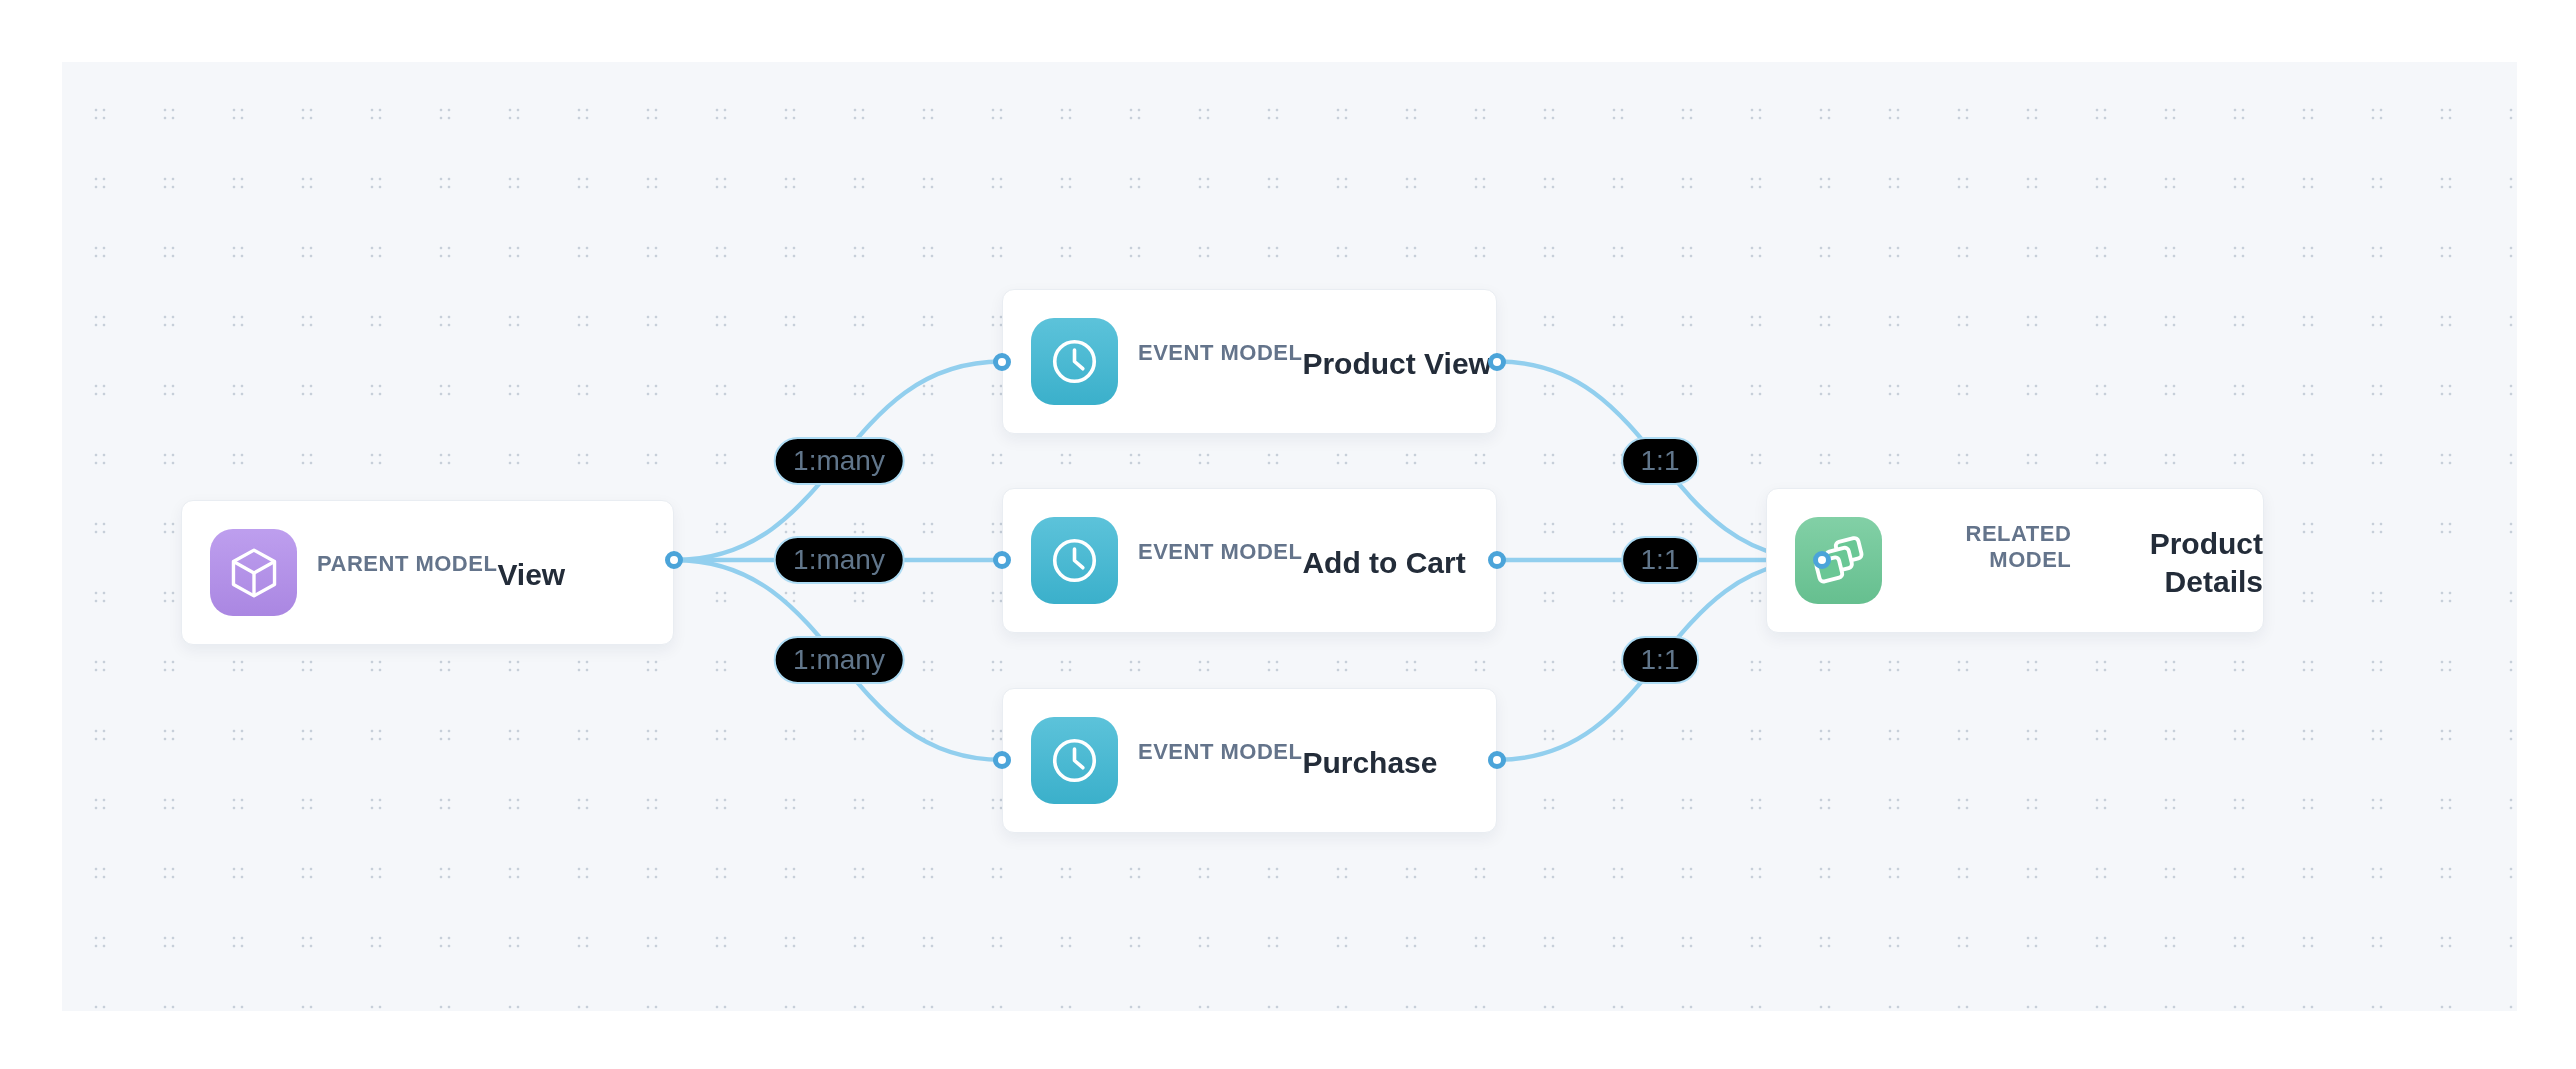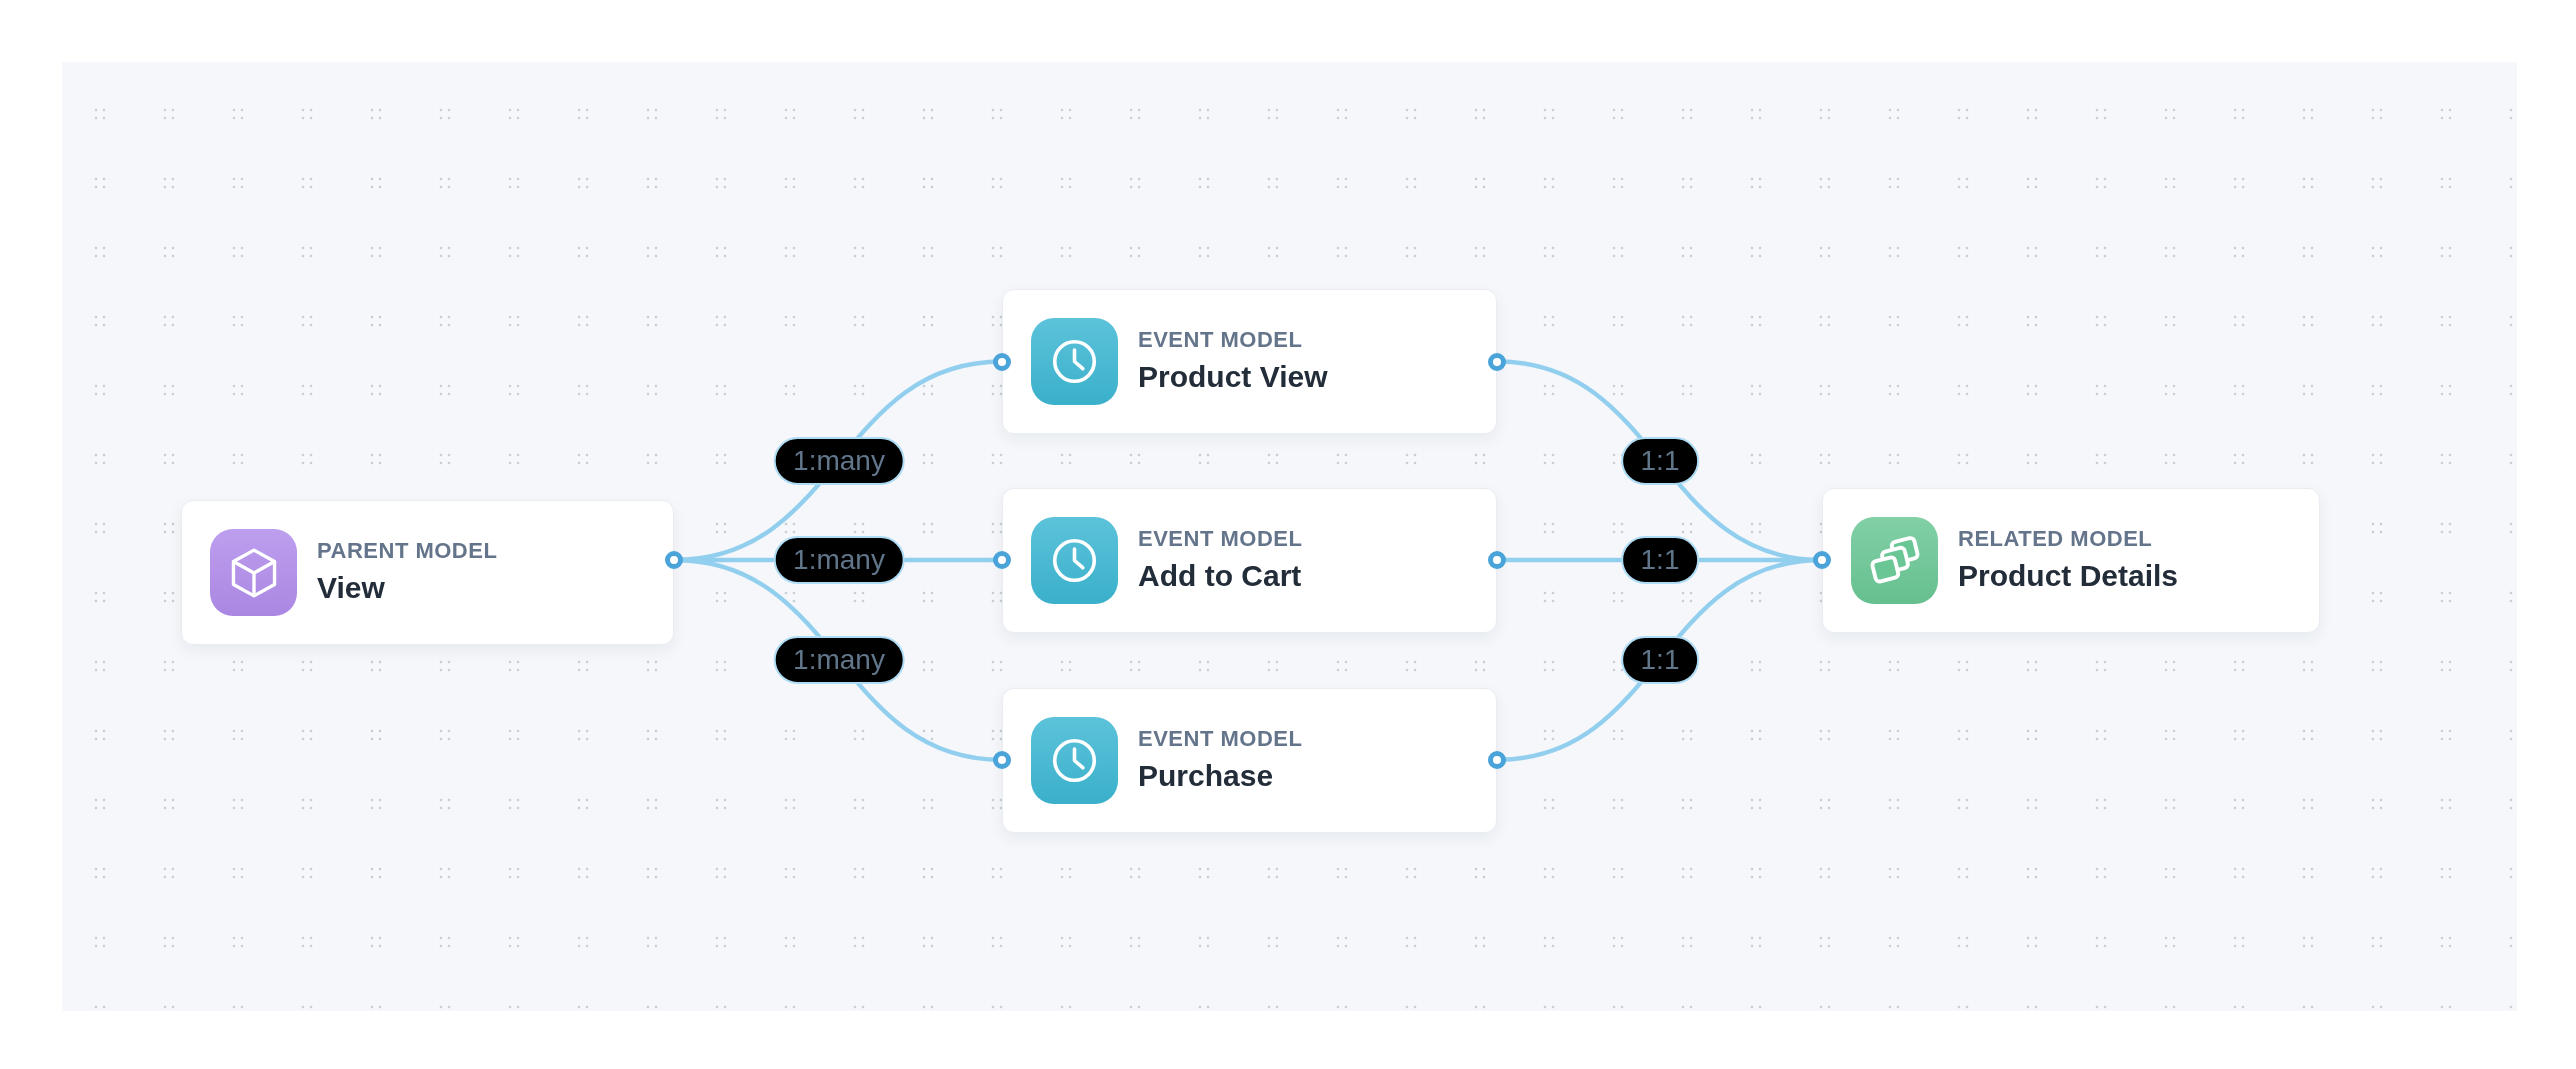--- a/index.html
+++ b/index.html
@@ -32,21 +32,21 @@
   }
   .tile{
     width:87px;height:87px;border-radius:23px;flex:none;
     display:flex;align-items:center;justify-content:center;
     background-image:linear-gradient(180deg, rgba(255,255,255,.16), rgba(0,0,0,.04));
   }
   .tile-parent{background-color:var(--parent-icon-bg,#b18ceb);}
   .tile-event{background-color:var(--event-icon-bg,#3db7d3);}
   .tile-related{background-color:var(--related-icon-bg,#6ac795);}
   .tile svg{display:block;}
-  .texts{display:flex;flex-direction:column;}
+  .texts{display:flex;flex-direction:row;}
   .type-label{
     font-size:22px;font-weight:700;letter-spacing:0.5px;line-height:1.2;
     color:var(--type-label-text,#64748b);
   }
   .node-name{
     font-size:30px;font-weight:600;line-height:1.25;margin-top:4.7px;
     color:var(--name-text,#232c39);
   }
   .handle{
     position:absolute;width:18px;height:18px;box-sizing:border-box;border-radius:50%;
@@ -122,21 +122,21 @@
       <circle cx="12" cy="12" r="9.3"></circle>
       <path d="M12 6.6 V12 L15.9 15.4"></path>
     </svg>
   </div>
   <div class="texts">
     <div class="type-label">EVENT MODEL</div>
     <div class="node-name">Purchase</div>
   </div>
 </div>
 
-<div class="node" style="left:1822px;top:488px;width:498px;">
+<div class="node" style="left:1766px;top:488px;width:498px;text-align:right;">
   <div class="tile tile-related">
     <svg width="58" height="58" viewBox="0 0 24 24" stroke="#ffffff" stroke-width="1.6" stroke-linejoin="round" stroke-linecap="round" style="fill:var(--related-icon-bg,#6ac795);">
       <rect x="11.2" y="3.2" width="9.6" height="8.6" rx="1.7" transform="rotate(-14 16 7.5)"></rect>
       <rect x="7.2" y="7.2" width="9.6" height="8.6" rx="1.7" transform="rotate(-14 12 11.5)"></rect>
       <rect x="3.2" y="11.2" width="9.6" height="8.6" rx="1.7" transform="rotate(-14 8 15.5)"></rect>
     </svg>
   </div>
   <div class="texts">
     <div class="type-label">RELATED MODEL</div>
     <div class="node-name">Product Details</div>

